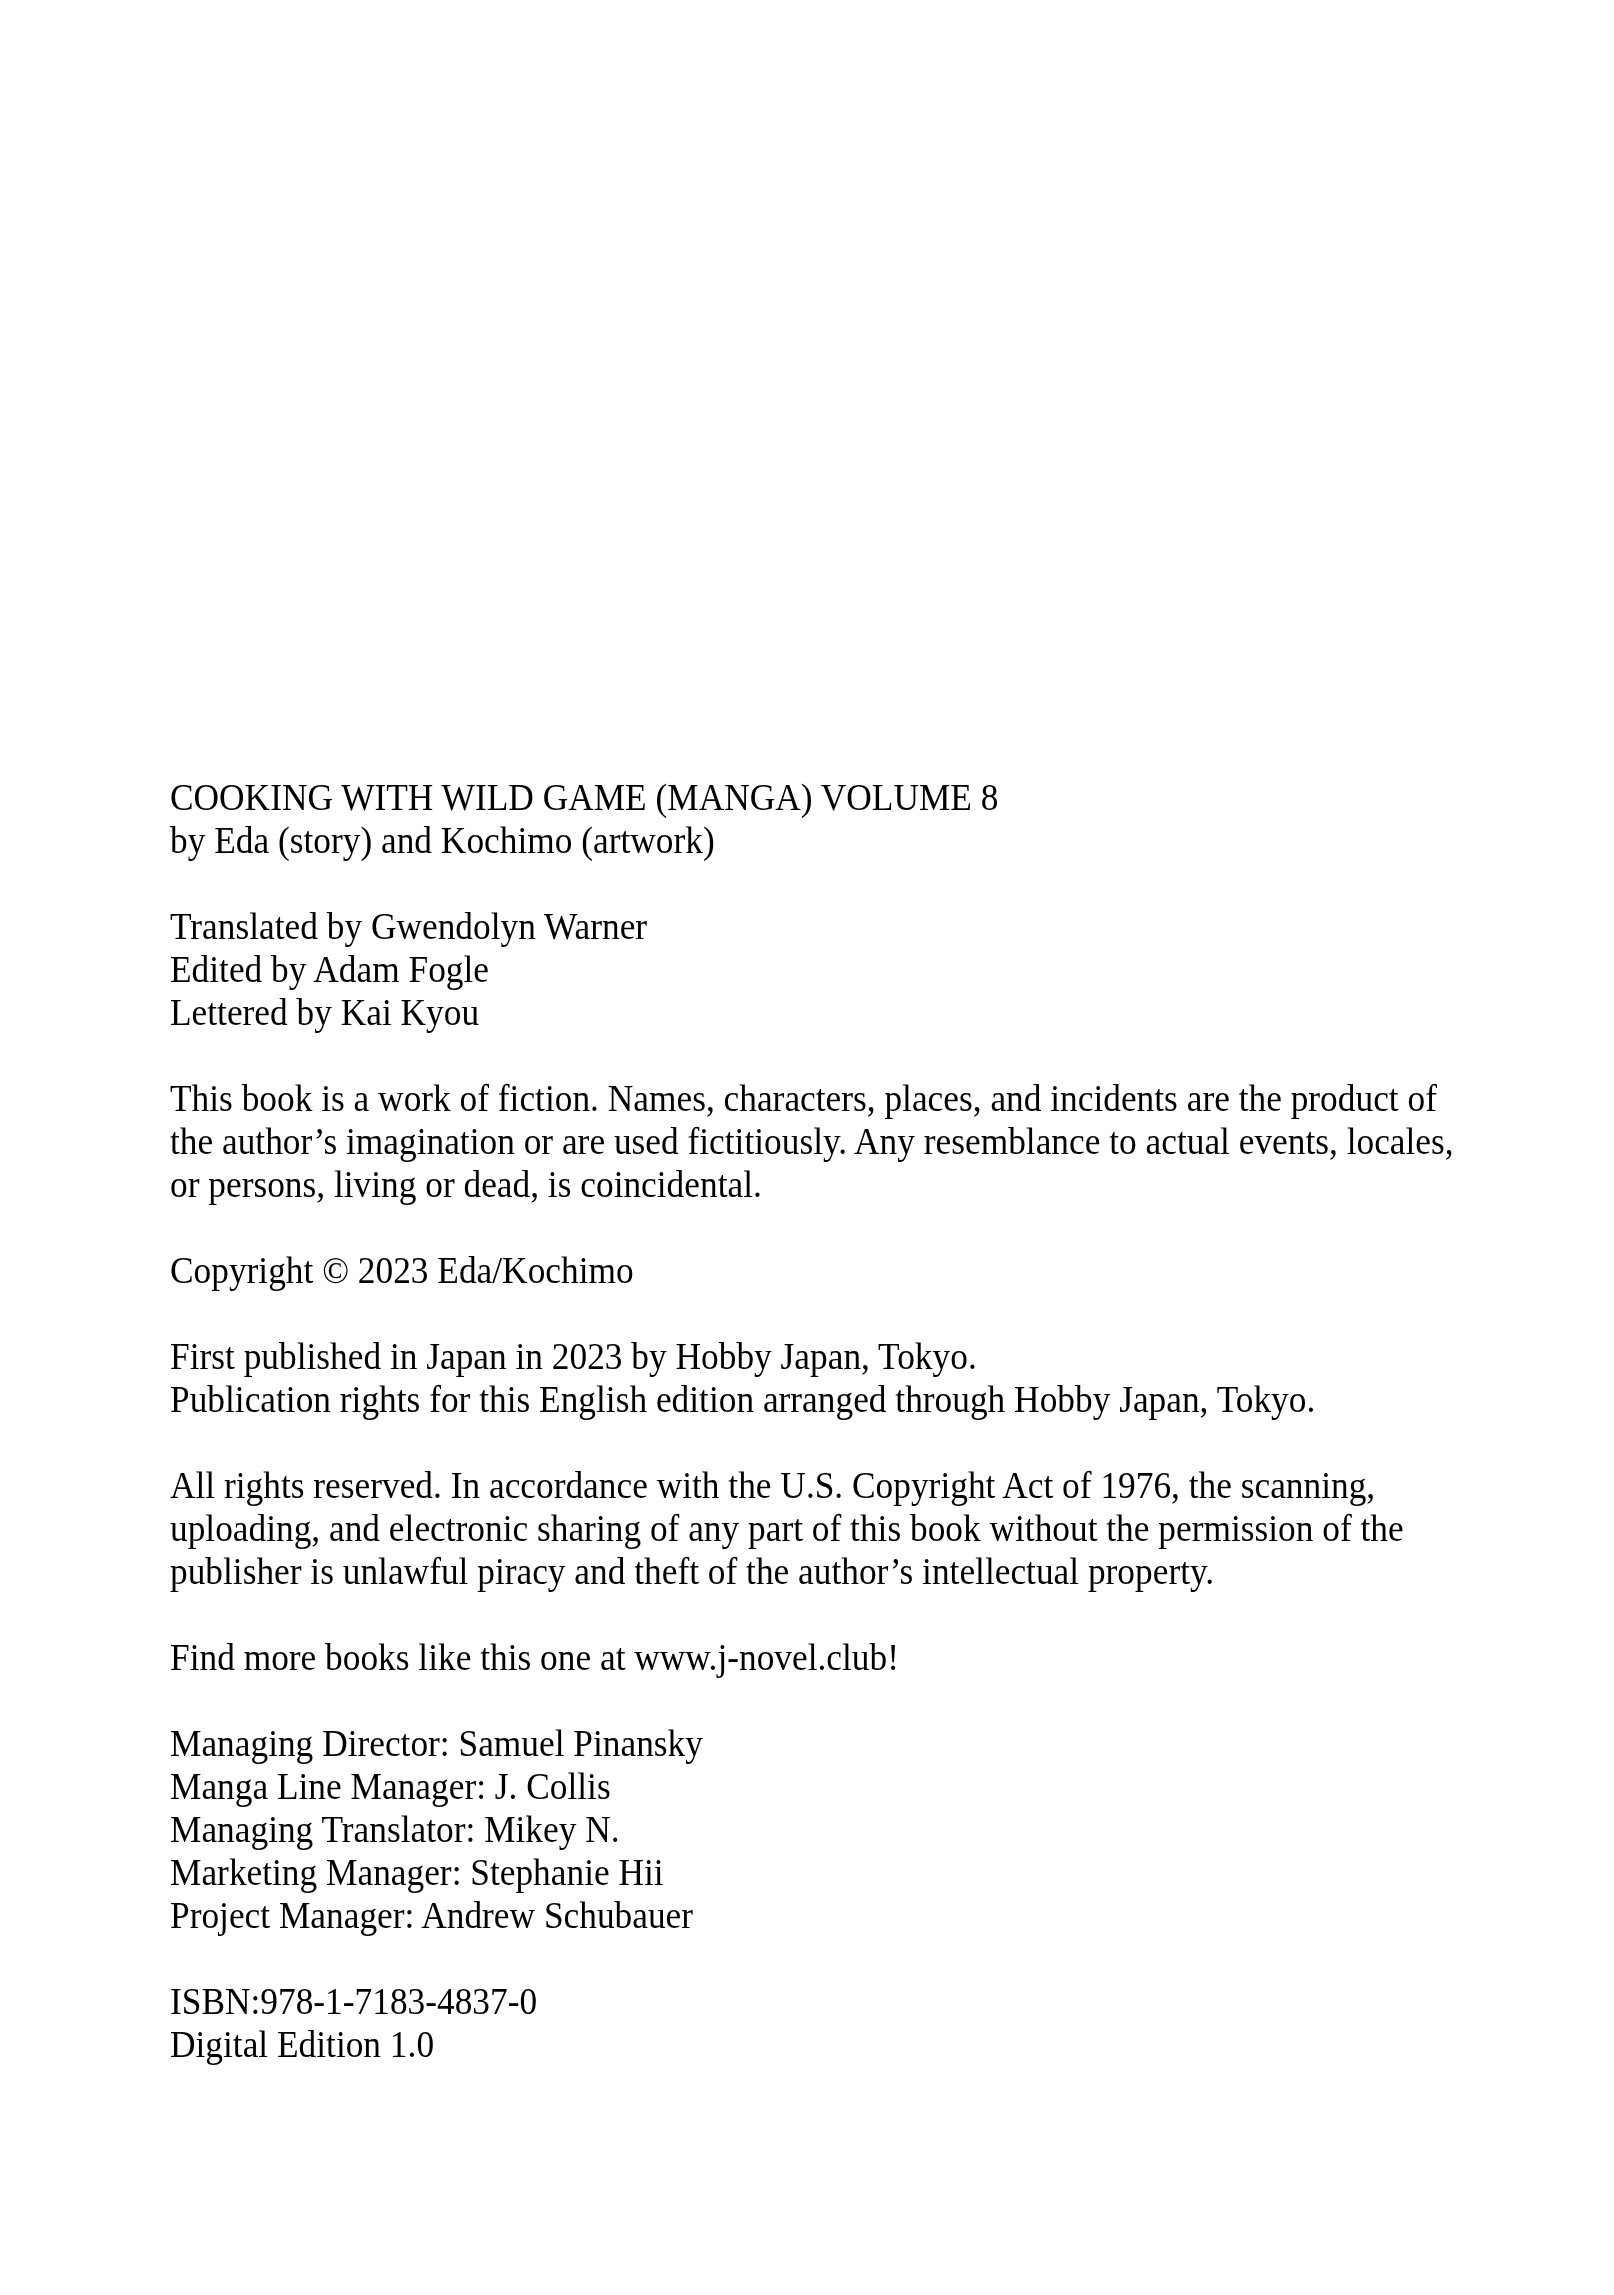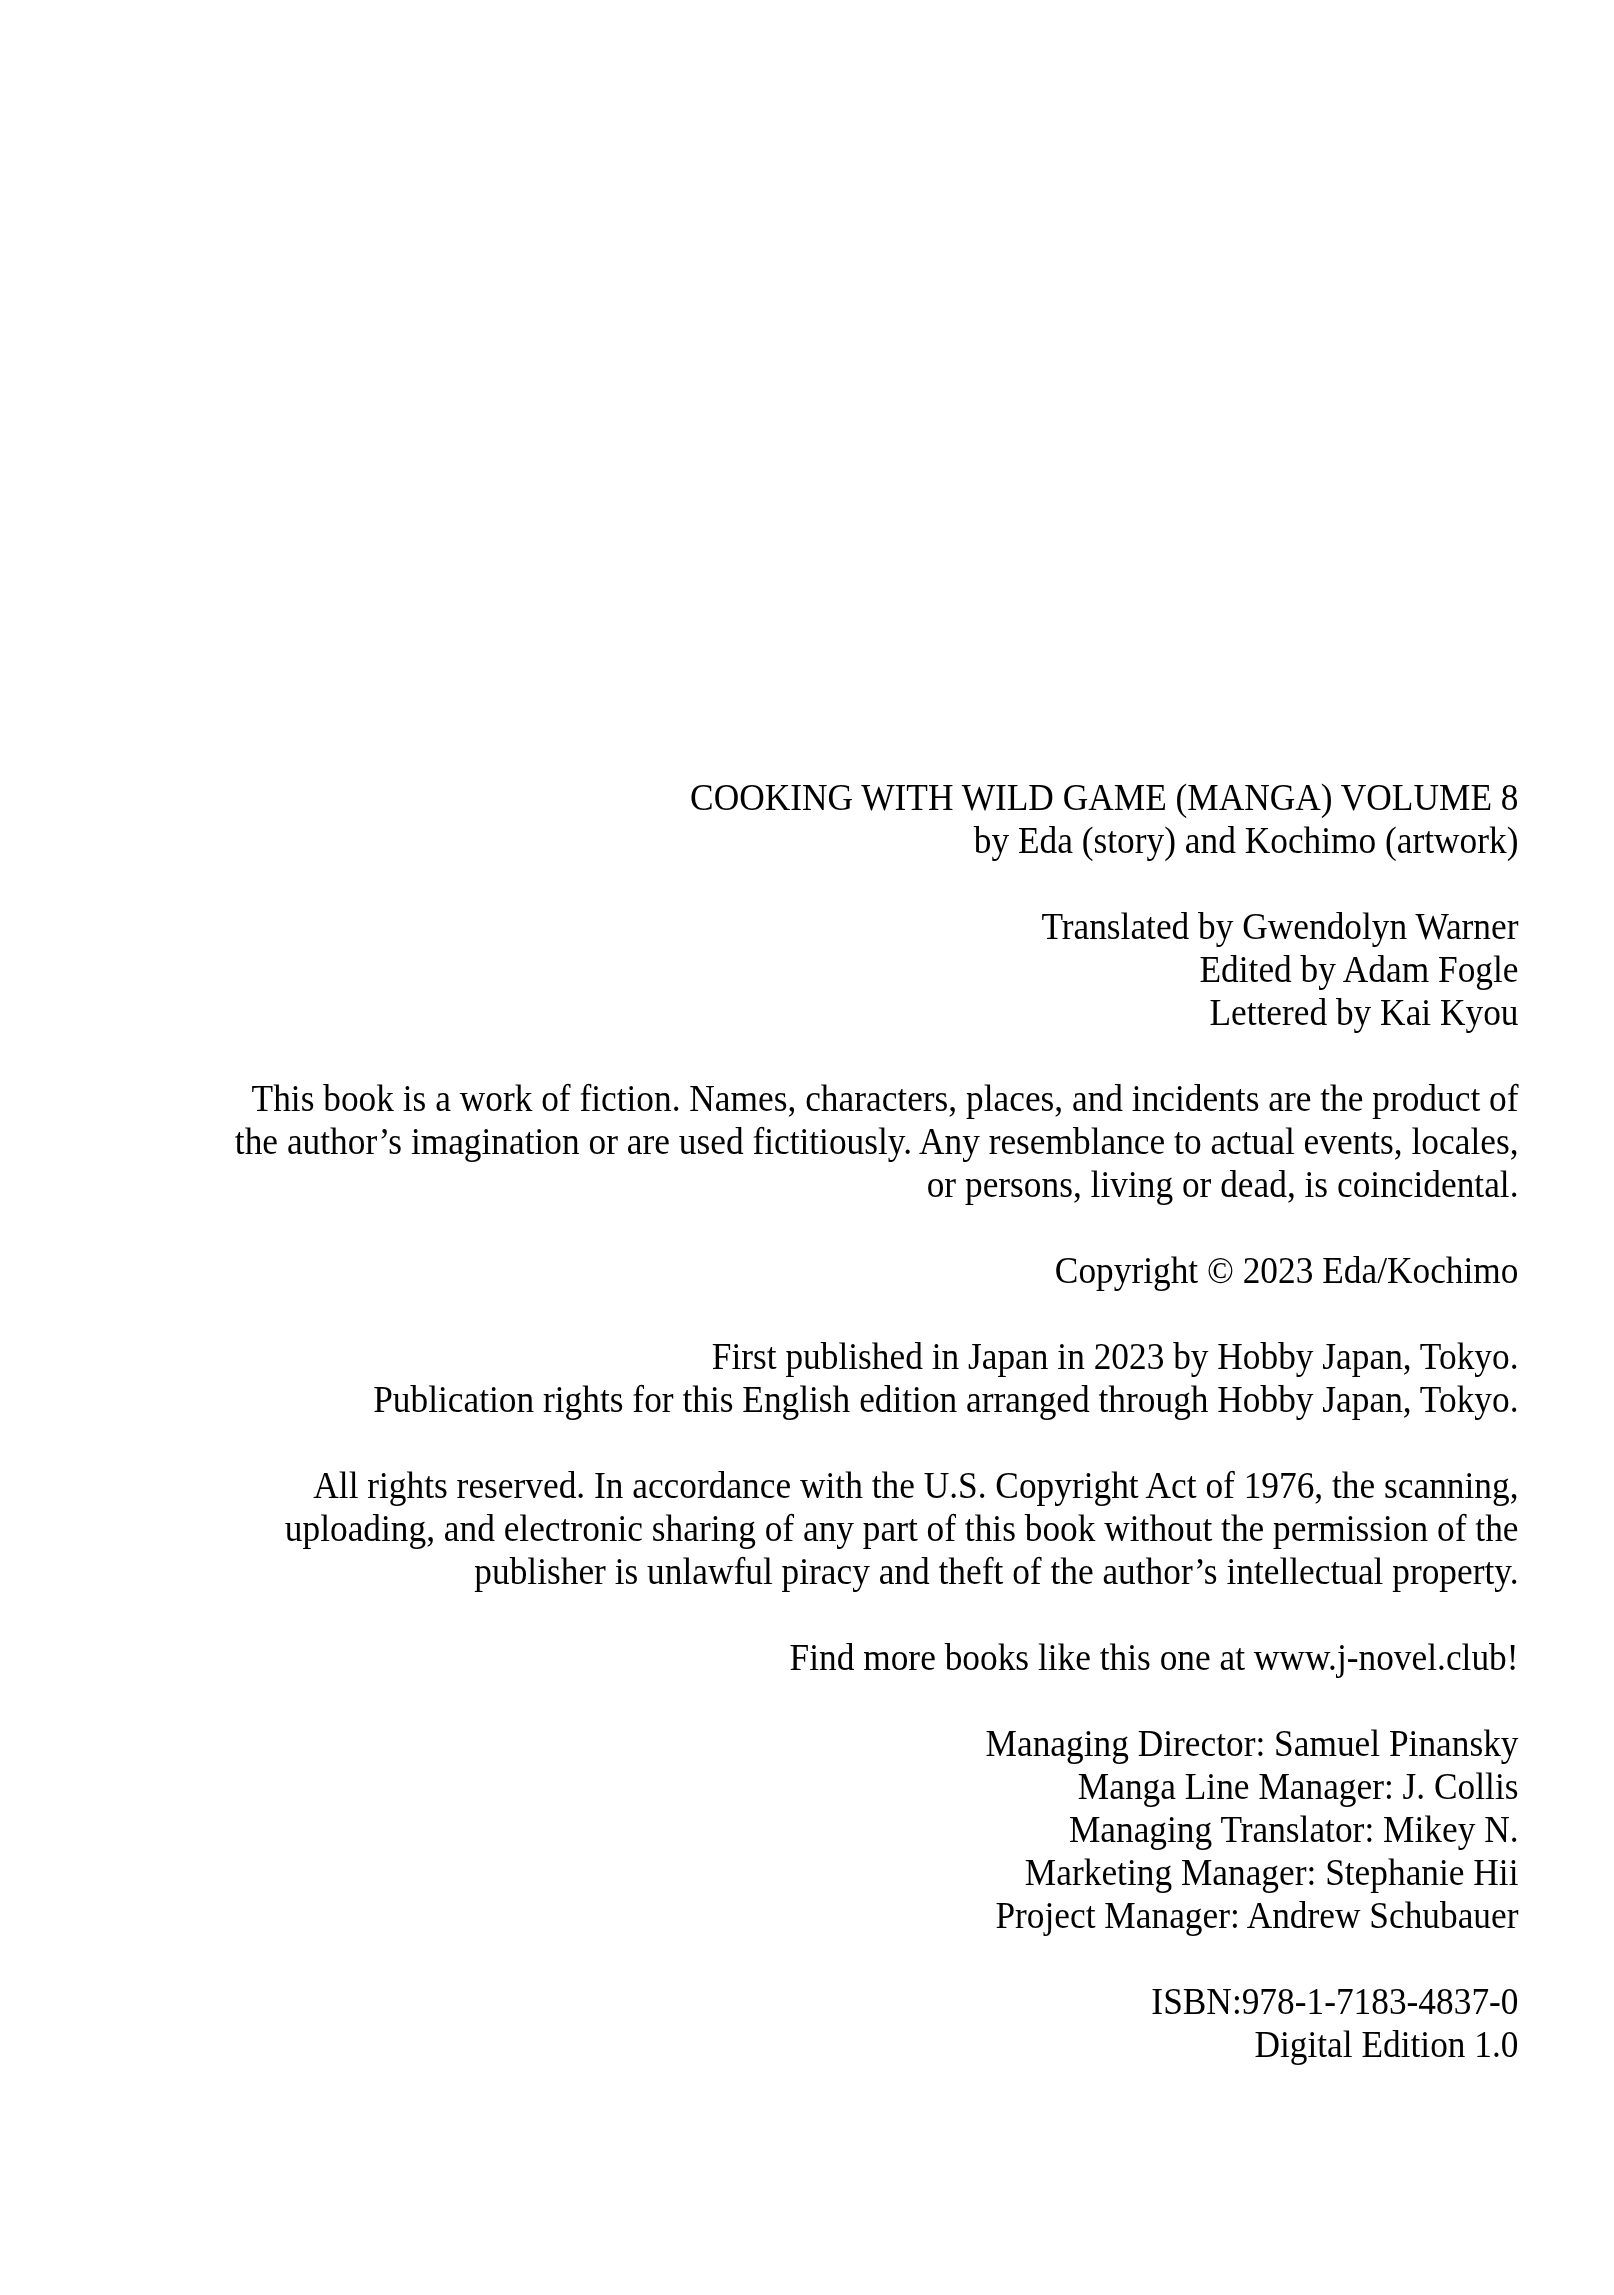--- a/index.html
+++ b/index.html
@@ -6,21 +6,20 @@
     margin: 0;
     padding: 0;
     background: #ffffff;
   }
   .page {
     position: relative;
     width: 1614px;
     height: 2295px;
     background: #ffffff;
     overflow: hidden;
-    text-align: right;
   }
   .colophon {
     position: absolute;
     left: 170px;
     top: 776px;
     width: 1450px;
     color: #000000;
     font-family: "Liberation Serif", "DejaVu Serif", serif;
     font-size: 38px;
     line-height: 43px;

